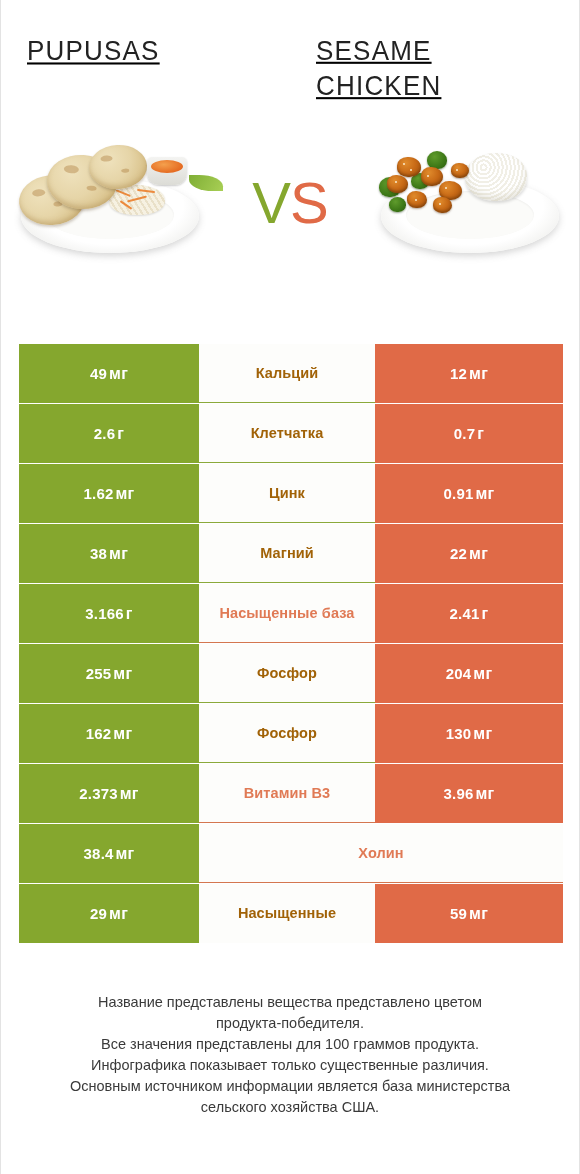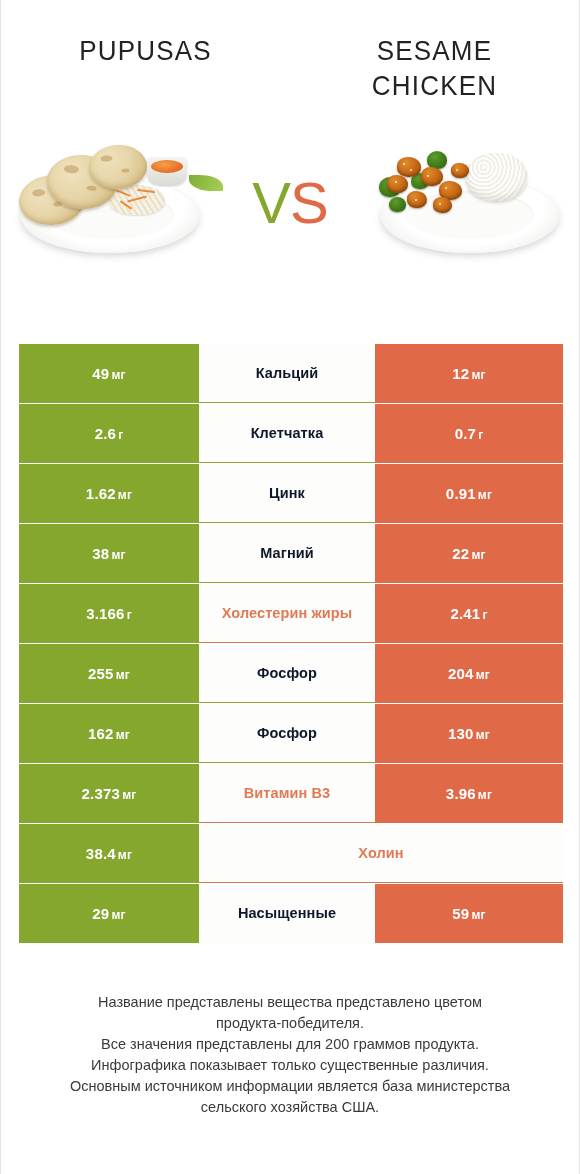--- a/index.html
+++ b/index.html
@@ -33,23 +33,24 @@
   .titles {
     position: absolute;
     top: 34px;
     left: 0;
     width: 100%;
     display: flex;
     align-items: flex-start;
   }
   .title-cell {
     width: 50%;
-    text-align: center;
+    text-align: left;
     padding: 0 26px;
     box-sizing: border-box;
+    text-decoration: underline;
   }
   .title-text {
     font-family: "Liberation Sans", "DejaVu Sans", sans-serif;
     font-size: 26px;
     line-height: 34px;
     font-weight: 300;
     letter-spacing: 1.2px;
     color: #222222;
     text-transform: uppercase;
     display: block;
@@ -242,31 +243,31 @@
   .row.win-right .cell-mid { border-bottom-color: #d4764f; }
   .row:last-child .cell-mid { border-bottom-color: transparent; }
 
   .val {
     font-size: 15px;
     font-weight: bold;
     letter-spacing: 0.2px;
     white-space: nowrap;
   }
   .val .unit {
-    font-size: 12px;
+    font-size: 16px;
     font-weight: bold;
     margin-left: 2px;
   }
   .label {
     font-size: 14.5px;
     font-weight: bold;
     line-height: 19px;
     letter-spacing: 0.1px;
   }
-  .row.win-left  .label { color: #0f172a; }
+  .row.win-left  .label { color: #a16207; }
   .row.win-right .label { color: #e07a55; }
 
   
   .footer {
     position: absolute;
     top: 992px;
     left: 0;
     width: 100%;
     text-align: center;
     padding: 0 18px;
@@ -405,21 +406,21 @@
         </div>
         <div class="cell-right">
           <span class="val">22<span class="unit">мг</span></span>
         </div>
       </div>
       <div class="row win-right">
         <div class="cell-left">
           <span class="val">3.166<span class="unit">г</span></span>
         </div>
         <div class="cell-mid">
-          <span class="label">Холестерин жиры</span>
+          <span class="label">Насыщенные база</span>
         </div>
         <div class="cell-right">
           <span class="val">2.41<span class="unit">г</span></span>
         </div>
       </div>
       <div class="row win-left">
         <div class="cell-left">
           <span class="val">255<span class="unit">мг</span></span>
         </div>
         <div class="cell-mid">
@@ -468,19 +469,19 @@
         </div>
         <div class="cell-right">
           <span class="val">59<span class="unit">мг</span></span>
         </div>
       </div>
     </div>
 
   <div class="footer">
     <p>Название представлены вещества представлено цветом</p>
     <p>продукта-победителя.</p>
-    <p>Все значения представлены для 200 граммов продукта.</p>
+    <p>Все значения представлены для 100 граммов продукта.</p>
     <p>Инфографика показывает только существенные различия.</p>
     <p>Основным источником информации является база министерства</p>
     <p>сельского хозяйства США.</p>
   </div>
 
 </div>
 
 </body></html>

